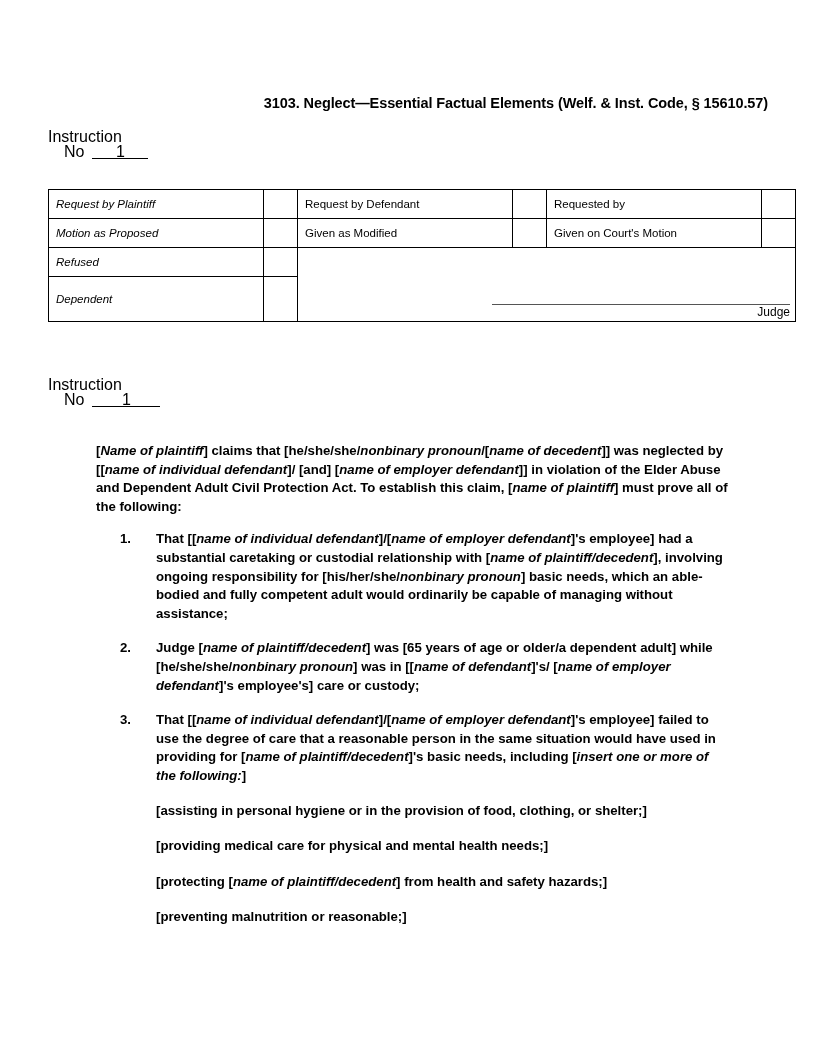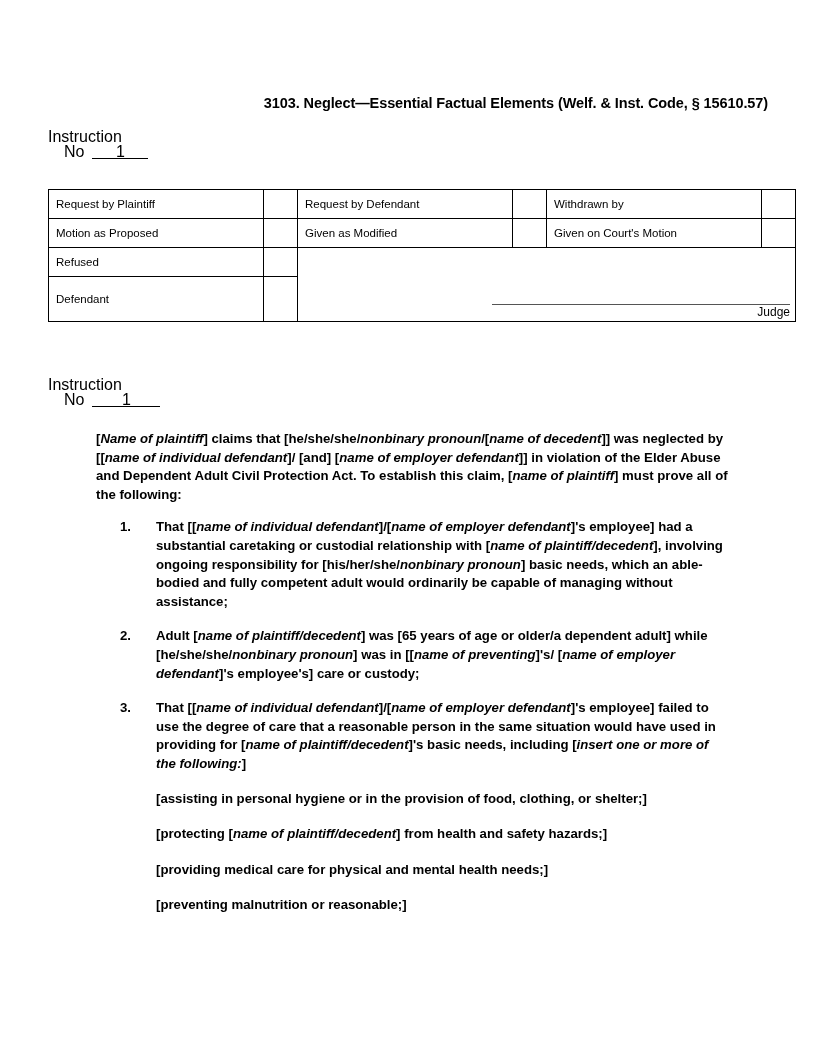--- a/index.html
+++ b/index.html
@@ -76,21 +76,21 @@
     border: 1px solid #000;
     padding: 0 0 0 7px;
     height: 28px;
     vertical-align: middle;
     font-size: 11.5px;
     line-height: 14px;
   }
   .disp-table td.cbx {
     padding: 0;
   }
-  .col-label  { width: 207px; }
+  .col-label  { width: 207px; font-style: italic; }
   .col-check  { width: 33px; }
   .col-label2 { width: 207px; }
   .col-check2 { width: 33px; }
   .col-label3 { width: 207px; }
   .col-check3 { width: 33px; }
 
   .merge-cell {
     position: relative;
     padding: 0 !important;
   }
@@ -116,21 +116,21 @@
   .body-wrap {
     position: absolute;
     left: 96px;
     top: 426px;
     width: 632px;
     font-size: 13.2px;
     font-weight: bold;
     line-height: 18.6px;
   }
   .lead-para {
-    margin: 4px 0 14px 0;
+    margin: 16px 0 14px 0;
   }
 
   .num-list {
     margin: 0;
     padding: 0;
     list-style: none;
   }
   .num-item {
     position: relative;
     padding-left: 60px;
@@ -172,21 +172,21 @@
     </span>
   </div>
 
   <table class="disp-table">
     <tbody>
       <tr>
         <td class="col-label">Request by Plaintiff</td>
         <td class="cbx col-check"></td>
         <td class="col-label2">Request by Defendant</td>
         <td class="cbx col-check2"></td>
-        <td class="col-label3">Withdrawn by</td>
+        <td class="col-label3">Requested by</td>
         <td class="cbx col-check3"></td>
       </tr>
       <tr>
         <td class="col-label">Motion as Proposed</td>
         <td class="cbx col-check"></td>
         <td class="col-label2">Given as Modified</td>
         <td class="cbx col-check2"></td>
         <td class="col-label3">Given on Court's Motion</td>
         <td class="cbx col-check3"></td>
       </tr>
@@ -194,21 +194,21 @@
         <td class="col-label">Refused</td>
         <td class="cbx col-check"></td>
         <td class="merge-cell" colspan="4" rowspan="2">
           <div class="sig-wrap">
             <div class="sig-line"></div>
             <div class="sig-label">Judge</div>
           </div>
         </td>
       </tr>
       <tr>
-        <td class="col-label" style="height:44px;">Defendant</td>
+        <td class="col-label" style="height:44px;">Dependent</td>
         <td class="cbx col-check"></td>
       </tr>
     </tbody>
   </table>
 
   <div class="instr-block" id="instr-block-2">
     <span class="instr-line1">Instruction</span>
     <span class="instr-line2">
       <span class="instr-no-label">No</span><span class="instr-no-value">1</span>
     </span>
@@ -218,30 +218,30 @@
 
     <p class="lead-para"><span>[</span><i>Name of plaintiff</i><span>] claims that [he/she/she/</span><i>nonbinary pronoun</i><span>/[</span><i>name of decedent</i><span>]] was neglected by [[</span><i>name of individual defendant</i><span>]/ [and] [</span><i>name of employer defendant</i><span>]] in violation of the Elder Abuse and Dependent Adult Civil Protection Act. To establish this claim, [</span><i>name of plaintiff</i><span>] must prove all of the following:</span></p>
 
     <ol class="num-list">
       <li class="num-item">
         <span class="num-marker">1.</span>
         <span class="num-text"><span>That [[</span><i>name of individual defendant</i><span>]/[</span><i>name of employer defendant</i><span>]'s employee] had a substantial caretaking or custodial relationship with [</span><i>name of plaintiff/decedent</i><span>], involving ongoing responsibility for [his/her/she/</span><i>nonbinary pronoun</i><span>] basic needs, which an able-bodied and fully competent adult would ordinarily be capable of managing without assistance;</span></span>
       </li>
       <li class="num-item">
         <span class="num-marker">2.</span>
-        <span class="num-text"><span>Adult [</span><i>name of plaintiff/decedent</i><span>] was [65 years of age or older/a dependent adult] while [he/she/she/</span><i>nonbinary pronoun</i><span>] was in [[</span><i>name of preventing</i><span>]'s/ [</span><i>name of employer defendant</i><span>]'s employee's] care or custody;</span></span>
+        <span class="num-text"><span>Judge [</span><i>name of plaintiff/decedent</i><span>] was [65 years of age or older/a dependent adult] while [he/she/she/</span><i>nonbinary pronoun</i><span>] was in [[</span><i>name of defendant</i><span>]'s/ [</span><i>name of employer defendant</i><span>]'s employee's] care or custody;</span></span>
       </li>
       <li class="num-item">
         <span class="num-marker">3.</span>
         <span class="num-text"><span>That [[</span><i>name of individual defendant</i><span>]/[</span><i>name of employer defendant</i><span>]'s employee] failed to use the degree of care that a reasonable person in the same situation would have used in providing for [</span><i>name of plaintiff/decedent</i><span>]'s basic needs, including [</span><i>insert one or more of the following:</i><span>]</span></span>
       </li>
     </ol>
 
     <div class="sub-list">
       <div class="sub-item"><span>[assisting in personal hygiene or in the provision of food, clothing, or shelter;]</span></div>
+      <div class="sub-item"><span>[providing medical care for physical and mental health needs;]</span></div>
       <div class="sub-item"><span>[protecting [</span><i>name of plaintiff/decedent</i><span>] from health and safety hazards;]</span></div>
-      <div class="sub-item"><span>[providing medical care for physical and mental health needs;]</span></div>
       <div class="sub-item"><span>[preventing malnutrition or reasonable;]</span></div>
     </div>
 
   </div>
 
 </div>
 
 </body></html>

